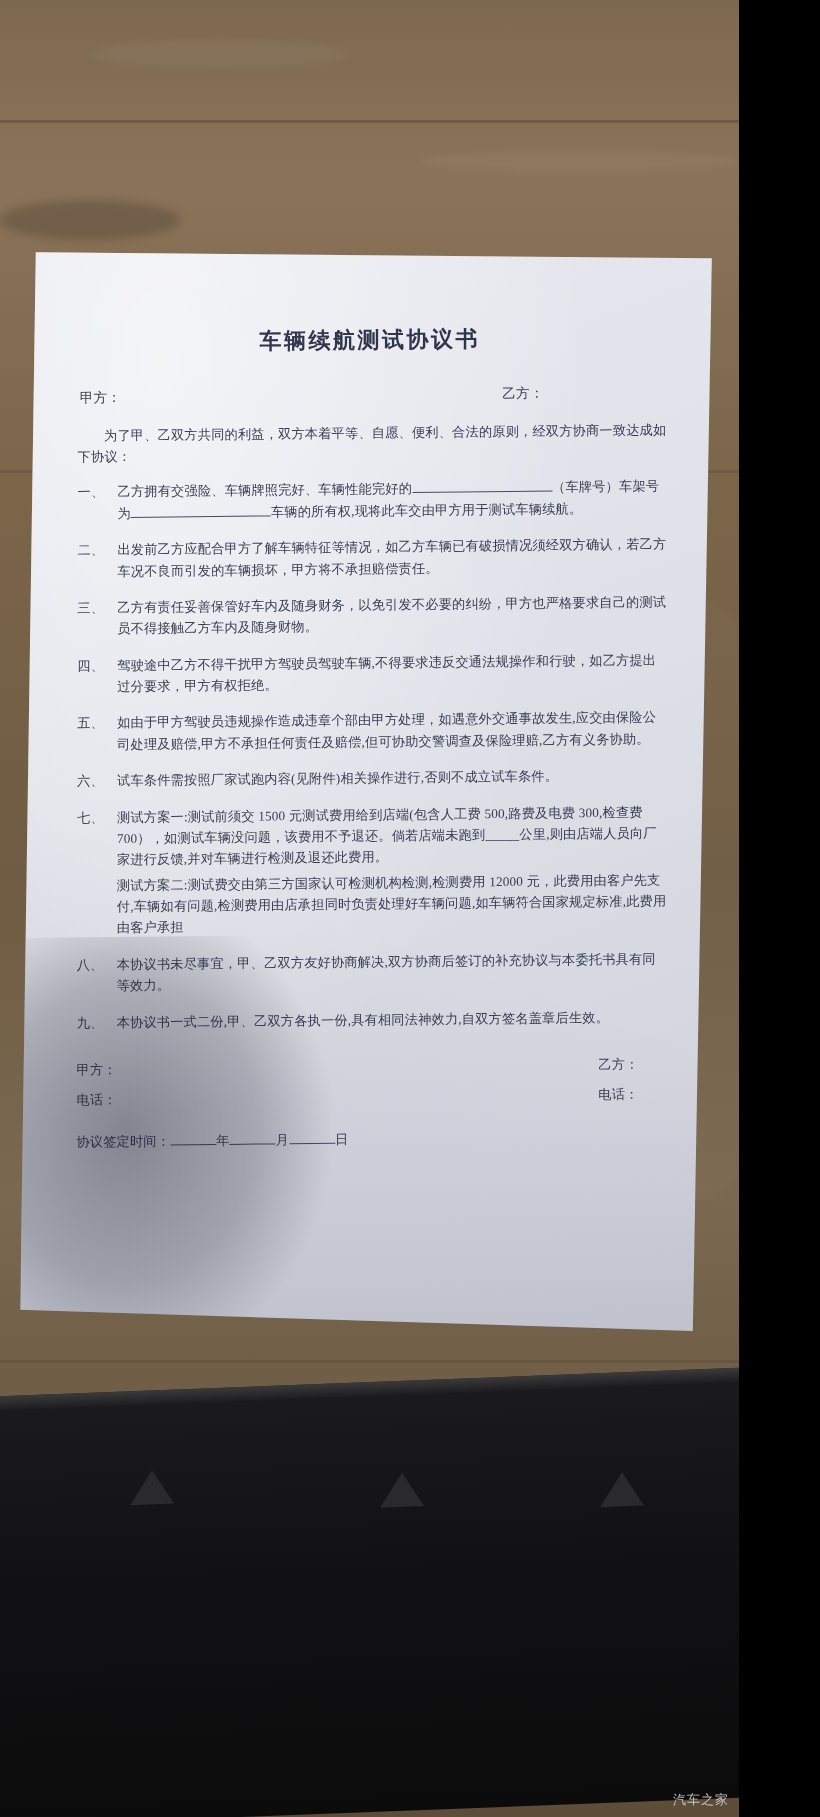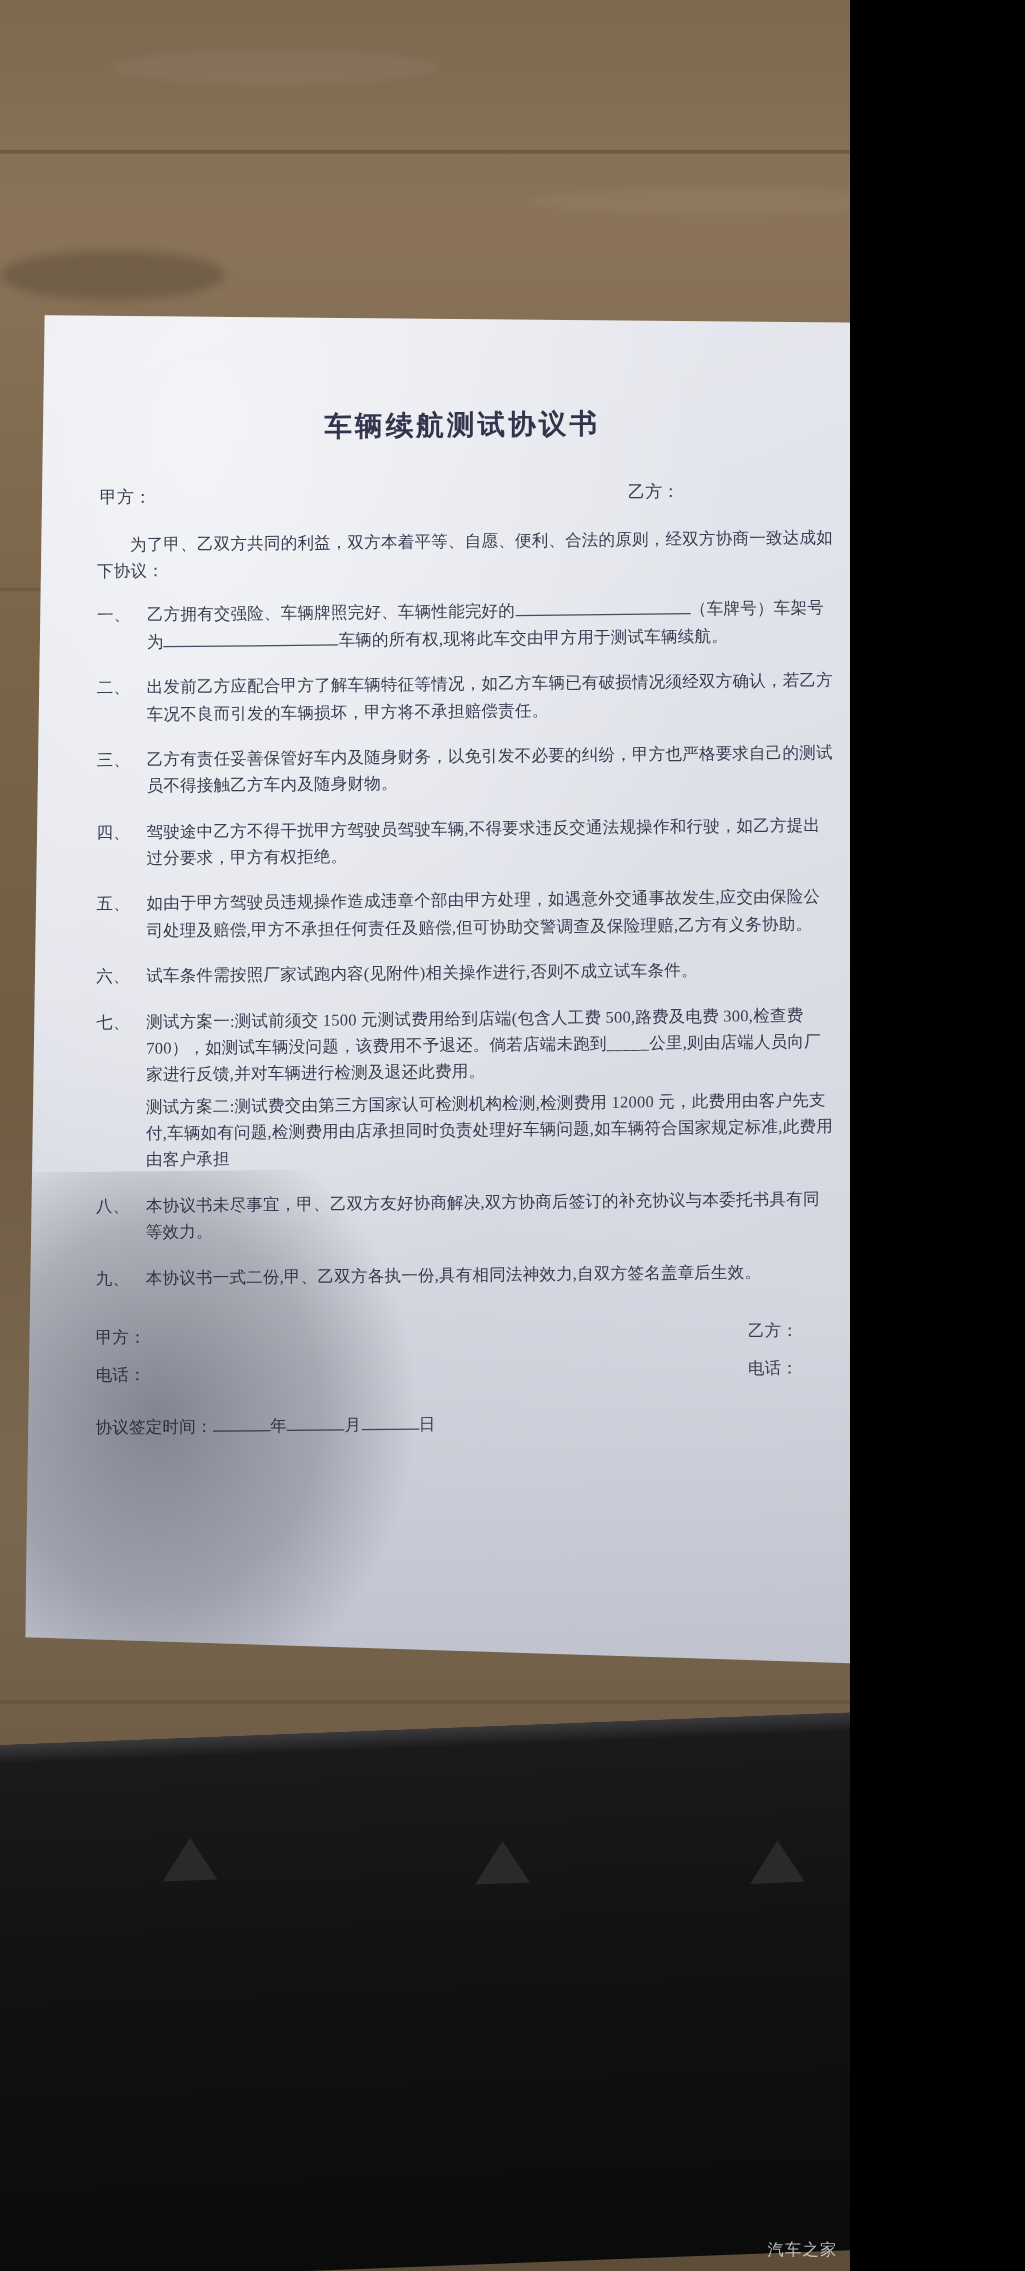--- a/index.html
+++ b/index.html
@@ -8,21 +8,21 @@
     background: #000;
   }
   body {
     width: 820px;
     height: 1817px;
     overflow: hidden;
     font-family: "Liberation Serif", serif;
   }
   .scene {
     position: relative;
-    width: 680px;
+    width: 739px;
     height: 1817px;
     overflow: hidden;
     background: #6d5a46;
   }
   
   .floor {
     position: absolute;
     inset: 0;
     background:
       linear-gradient(180deg, #7d6950 0%, #8a7359 10%, #7a6549 28%, #6f5c43 48%, #7b6850 66%, #6b5840 82%, #5d4c38 100%);

